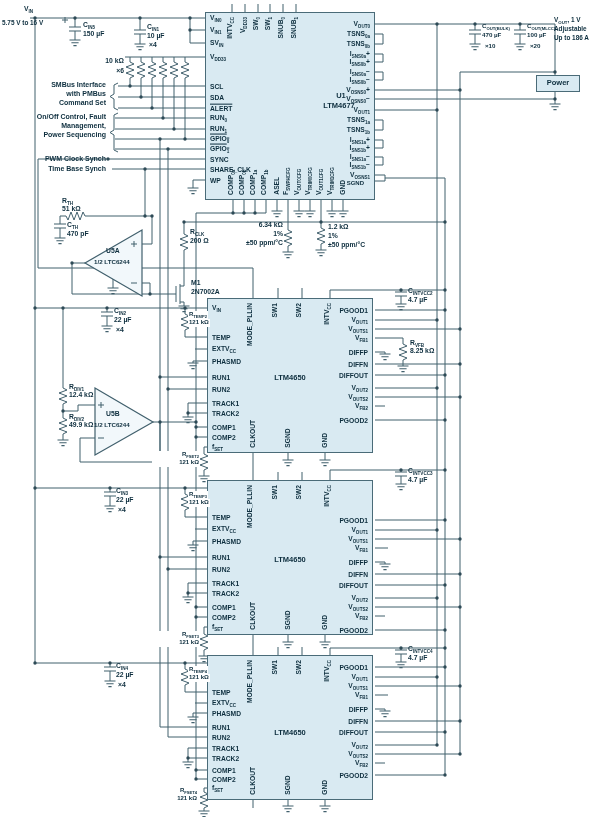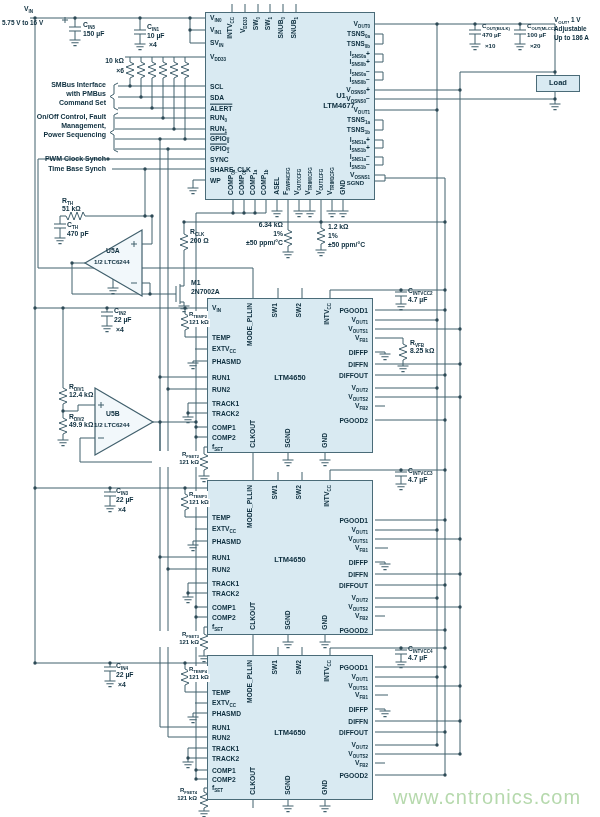--- a/index.html
+++ b/index.html
@@ -520,16 +520,15 @@
 <div class="lbl s62" style="left:482px;top:22px">C<sub>OUT(BULK)</sub></div>
 <div class="lbl s62" style="left:482px;top:31px">470 µF</div>
 <div class="lbl s62" style="left:485px;top:42px">×10</div>
 <div class="lbl s62" style="left:527px;top:22px">C<sub>OUT(MLCC)</sub></div>
 <div class="lbl s62" style="left:527px;top:31px">100 µF</div>
 <div class="lbl s62" style="left:530px;top:42px">×20</div>
 <div class="lbl s64" style="left:554px;top:16px">V<sub>OUT</sub>, 1 V</div>
 <div class="lbl s64" style="left:554px;top:25px">Adjustable</div>
 <div class="lbl s64" style="left:554px;top:34px">Up to 186 A</div>
 
-<div id="load">Load</div>
-<div id="wm">www.cntronics.com</div>
+<div id="load">Power</div>
 
 </div>
 
 </body></html>

